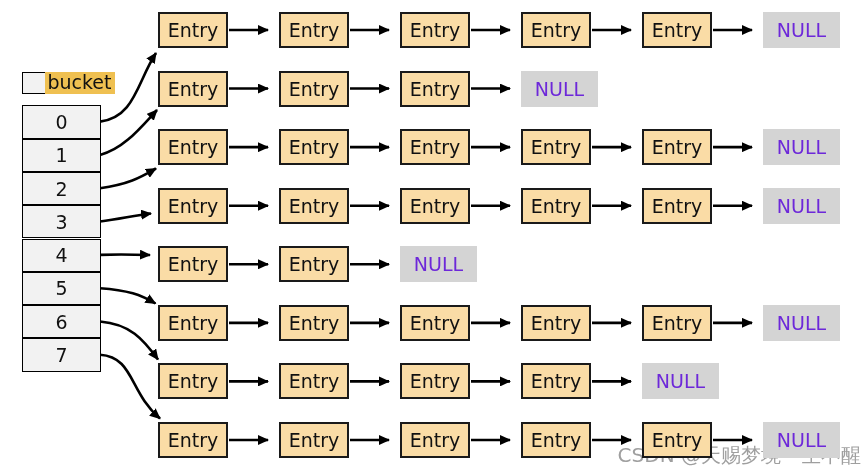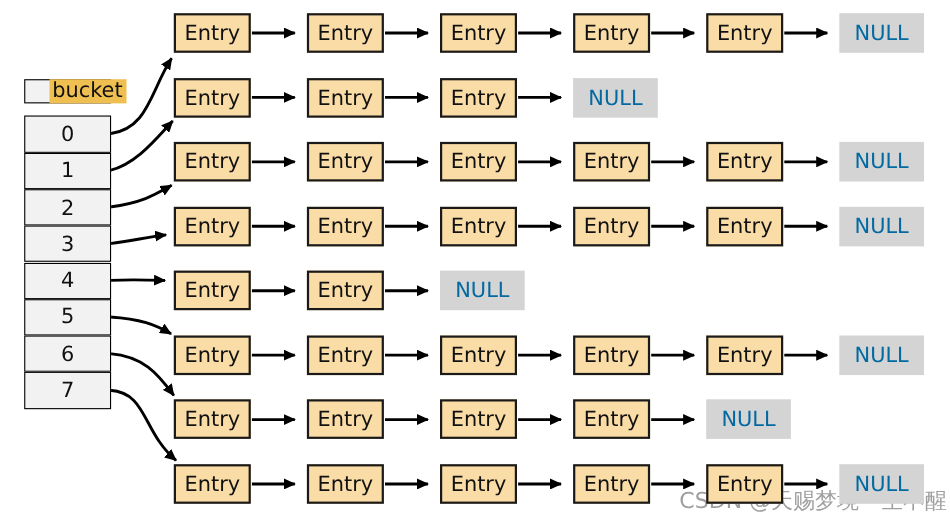--- a/index.html
+++ b/index.html
@@ -38,21 +38,21 @@
     border: 2px solid #1a1a1a;
     background: var(--entry-fill, #FADCA6);
     display: flex; align-items: center; justify-content: center;
     font-size: 19px; color: #111;
   }
   .null-box {
     position: absolute;
     box-sizing: border-box;
     background: var(--null-fill, #D4D4D4);
     display: flex; align-items: center; justify-content: center;
-    font-size: 19px; color: #0369a1;
+    font-size: 19px; color: #6d28d9;
   }
   #watermark {
     position: absolute;
     right: 3px; bottom: 3px;
     font-size: 20px;
     color: #8f8f8f;
     opacity: 0.85;
     white-space: nowrap;
   }
 </style>

